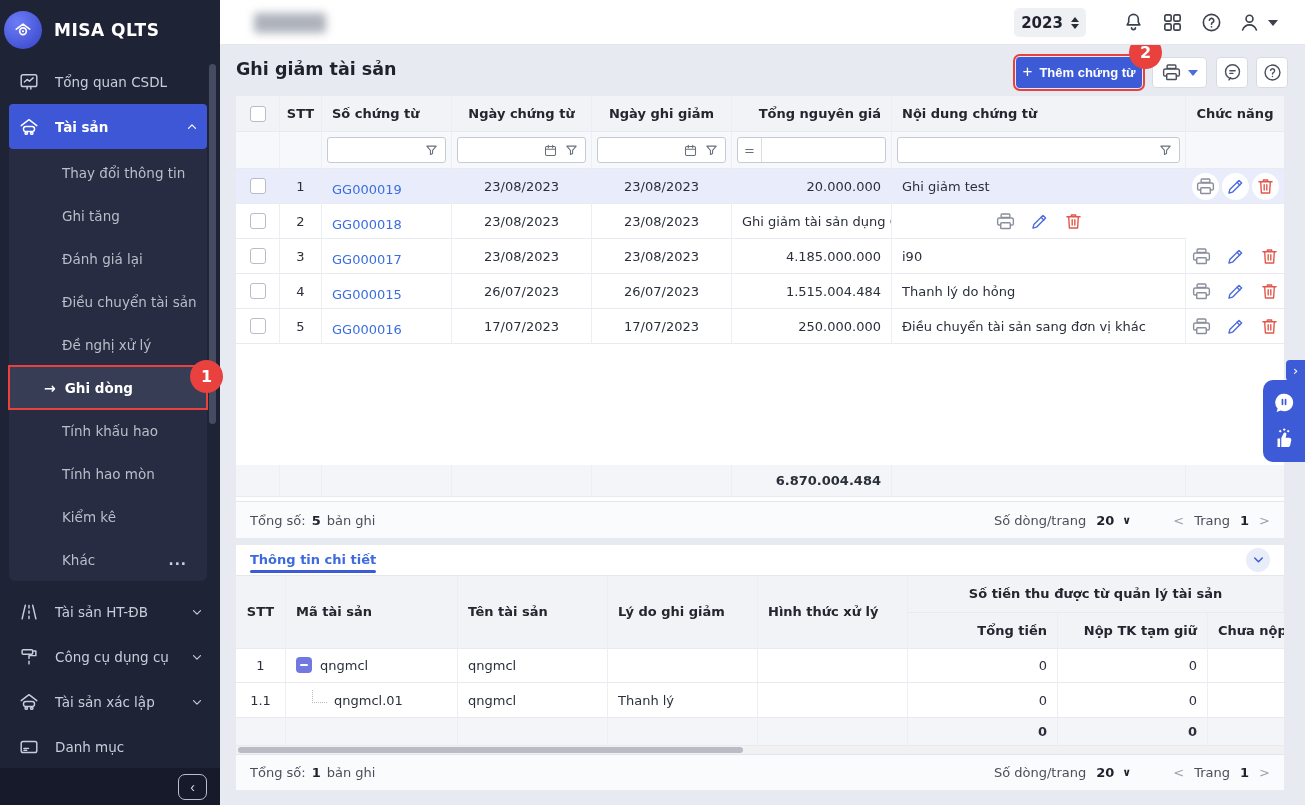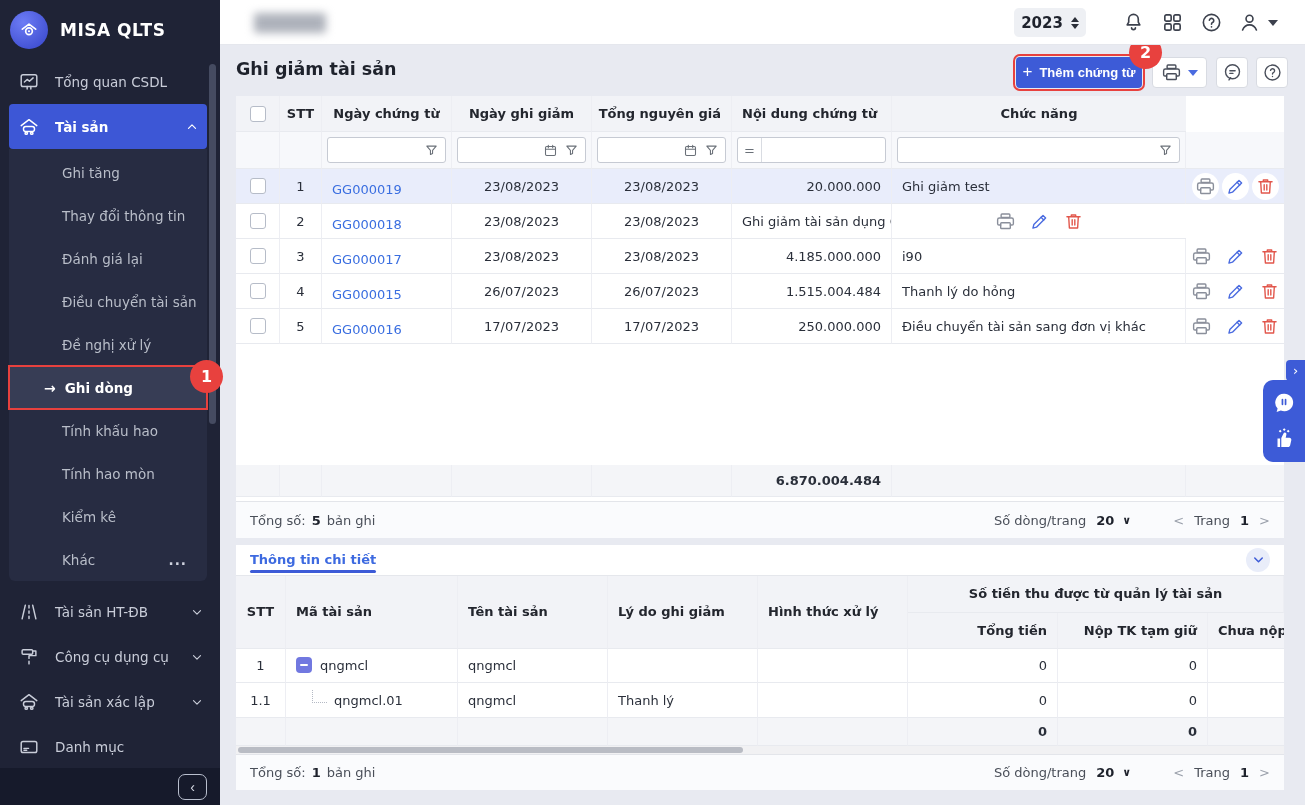--- a/index.html
+++ b/index.html
@@ -1,21 +1,21 @@
 <!DOCTYPE html>
 <html><head>
 <meta charset="utf-8">
 <style>
   * { margin:0; padding:0; box-sizing:border-box; }
   body { font-family:"DejaVu Sans","Liberation Sans",sans-serif; background:#cfd2da; }
   .stage { position:relative; width:1305px; height:805px; background:#e8eaf1; overflow:hidden; color:#2a2f3a; }
 
   
   .sidebar { position:absolute; left:0; top:0; width:220px; height:805px; background:#1f2336; z-index:20; }
-  .brand { display:flex; align-items:center; gap:12px; padding:11px 14px 10px 10px; }
+  .brand { display:flex; align-items:center; gap:12px; padding:11px 14px 10px 4px; }
   .brand-logo { width:38px; height:38px; border-radius:50%; background:radial-gradient(circle at 35% 30%, #6d7cf5, #3544c9); display:flex; align-items:center; justify-content:center; flex:0 0 38px; }
   .brand-name { color:#fff; font-size:17px; font-weight:bold; letter-spacing:.5px; }
   .side-item { height:45px; display:flex; align-items:center; gap:15px; padding-left:18px; color:#c9cdd9; font-size:13.5px; }
   .side-item .lbl { flex:1; }
   .side-item .chev { margin-right:16px; }
   .side-item.active { background:#3d57d6; color:#fff; font-weight:bold; border-radius:4px; margin:0 13px 0 9px; padding-left:9px; }
   .side-item.active .chev { margin-right:8px; }
   .submenu { margin:0 13px 8px 9px; background:#272c42; border-radius:0 0 6px 6px; padding-top:2px; }
   .sub-item { height:43px; display:flex; align-items:center; padding-left:53px; color:#b9bec9; font-size:13.5px; }
   .sub-item .dots { margin-left:auto; margin-right:20px; font-weight:bold; letter-spacing:1px; color:#cfd3de; }
@@ -159,24 +159,24 @@
           <circle cx="15" cy="18.7" r="1.3"></circle>
         </svg>
       <span class="lbl">Tài sản</span>
       <svg class="chev" viewBox="0 0 24 24">
           <polyline points="6,14.5 12,8.5 18,14.5"></polyline>
         </svg>
     </div>
 
     <div class="submenu">
       <div class="sub-item">
+          <span>Thay đổi thông tin</span>
+        </div>
+      <div class="sub-item">
           <span>Ghi tăng</span>
-        </div>
-      <div class="sub-item">
-          <span>Thay đổi thông tin</span>
         </div>
       <div class="sub-item">
           <span>Đánh giá lại</span>
         </div>
       <div class="sub-item">
           <span>Điều chuyển tài sản</span>
         </div>
       <div class="sub-item">
           <span>Đề nghị xử lý</span>
         </div>
@@ -306,20 +306,21 @@
         </svg>
     </button>
   </div>
 
   <div class="panel main-panel">
     <div class="grid mgrid mt-head">
       <div class="c hc ctr">
           <span class="cb"></span>
         </div>
       <div class="c hc ctr">STT</div>
+      <div class="c hc">Số chứng từ</div>
       <div class="c hc ctr">Ngày chứng từ</div>
       <div class="c hc ctr">Ngày ghi giảm</div>
       <div class="c hc rgt">Tổng nguyên giá</div>
       <div class="c hc">Nội dung chứng từ</div>
       <div class="c hc ctr">Chức năng</div>
     </div>
 
     <div class="grid mgrid mt-filter">
       <div class="c fcell"></div>
       <div class="c fcell"></div>

